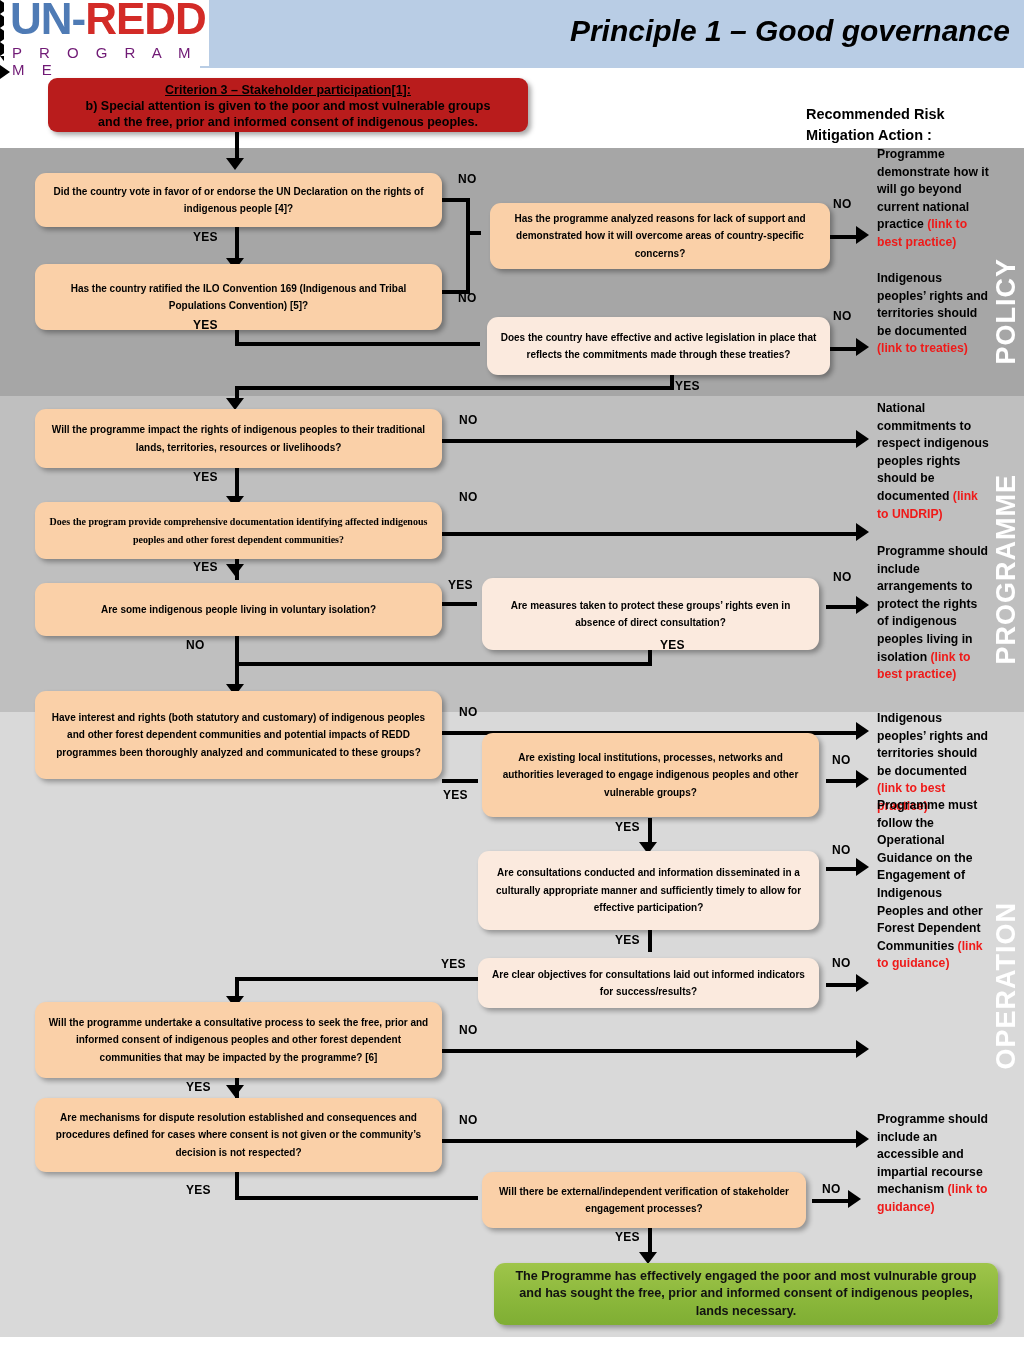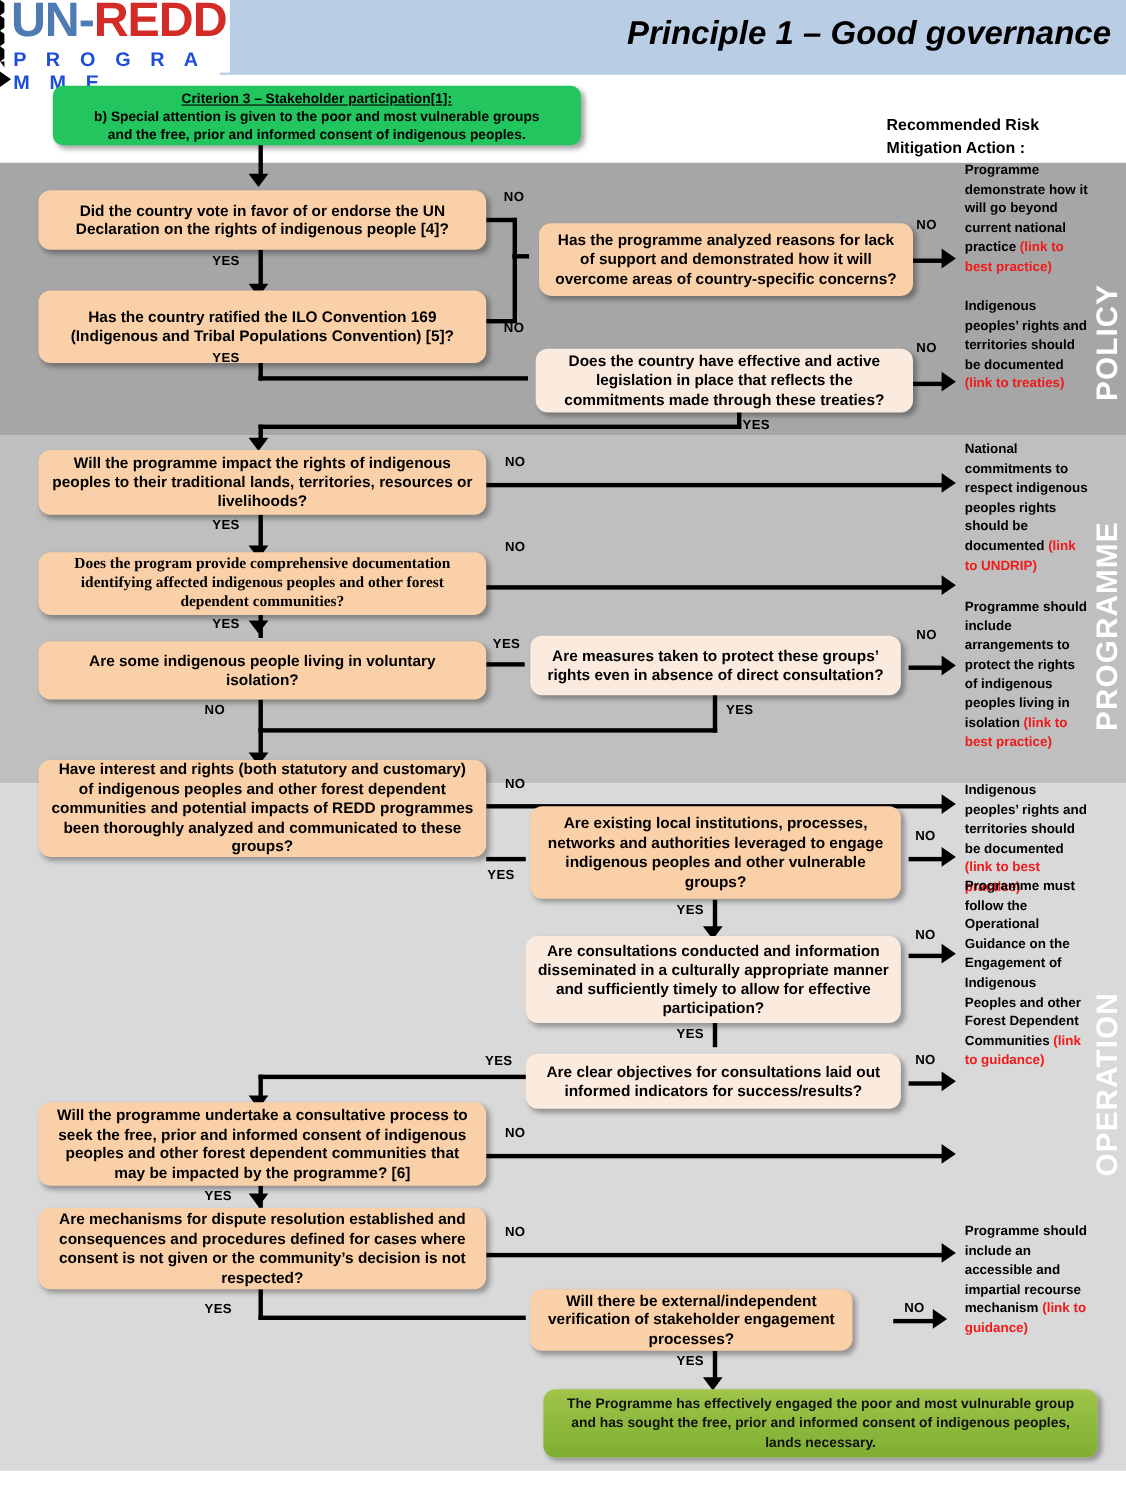--- a/index.html
+++ b/index.html
@@ -12,21 +12,21 @@
   }
 
   
   #header { position:absolute; left:0; top:0; width:1024px; height:68px; }
   #header-band { position:absolute; left:200px; top:0; width:824px; height:68px; background:#b9cde5; }
   #logo { position:absolute; left:4px; top:0px; width:205px; height:66px; background:#ffffff; }
   #logo-line1 { position:absolute; left:6px; top:-6px; font-size:44px; font-weight:700; letter-spacing:-1px; line-height:50px; }
   #logo-line1 .un { color:#4f7bb5; }
   #logo-line1 .dash { color:#4f7bb5; }
   #logo-line1 .redd { color:#d32b27; }
-  #logo-line2 { position:absolute; left:8px; top:44px; font-size:18px; letter-spacing:6.5px; color:#1d4ed8; font-weight:700; }
+  #logo-line2 { position:absolute; left:8px; top:44px; font-size:15px; letter-spacing:6.5px; color:#701a75; font-weight:400; }
   #header-title {
     position:absolute; left:560px; top:14px; width:460px;
     font-size:30px; font-weight:700; font-style:italic; color:#000;
     text-align:center; letter-spacing:0px;
   }
 
   
   .band { position:absolute; left:0; width:1024px; }
   #band-policy    { top:148px; height:248px; background:#a6a6a6; }
   #band-programme { top:396px; height:316px; background:#bfbfbf; }
@@ -35,42 +35,42 @@
   .band-label {
     position:absolute; right:2px;
     color:#ffffff; font-weight:700; font-size:27px; letter-spacing:1px;
     writing-mode:vertical-rl; transform:rotate(180deg);
     white-space:nowrap;
   }
 
   
   #criterion {
     position:absolute; left:48px; top:78px; width:480px; height:54px;
-    background:#22c55e; border-radius:9px;
+    background:#b91c1c; border-radius:9px;
     box-shadow:3px 3px 5px rgba(0,0,0,0.35);
     color:#000; text-align:center;
     padding:4px 10px 0 10px;
   }
   #criterion .c-title { font-size:12.5px; font-weight:700; text-decoration:underline; line-height:16px; }
   #criterion .c-body  { font-size:12.5px; font-weight:700; line-height:16px; }
 
   
   #rmh {
     position:absolute; left:806px; top:104px; width:185px;
     font-size:14.5px; font-weight:700; line-height:21px; color:#000;
   }
 
   
   .qbox {
     position:absolute;
     border-radius:11px;
     box-shadow:3px 3px 5px rgba(0,0,0,0.32);
     display:flex; align-items:center; justify-content:center;
     text-align:center;
-    font-size:14px; font-weight:700; line-height:17.5px; color:#000;
+    font-size:10px; font-weight:700; line-height:17.5px; color:#000;
     padding:3px 11px;
   }
   .orange { background:#fad0a8; }
   .cream  { background:#fbeade; }
   .green  {
     background:linear-gradient(180deg,#9fc54a 0%,#8cb83c 55%,#7fae33 100%);
     color:#111; font-size:12.6px;
   }
 
   
@@ -230,30 +230,30 @@
 <div class="ar-d" style="left:639px; top:1252px;"></div>
 
 <div class="qbox orange" style="left:35px;  top:173px; width:407px; height:54px;">Did the country vote in favor of or endorse the UN Declaration on the rights of indigenous people [4]?</div>
 <div class="qbox orange" style="left:490px; top:203px; width:340px; height:66px;">Has the programme analyzed reasons for lack of support and demonstrated how it will overcome areas of country-specific concerns?</div>
 <div class="qbox orange" style="left:35px;  top:264px; width:407px; height:66px;">Has the country ratified the ILO Convention 169 (Indigenous and Tribal Populations Convention) [5]?</div>
 <div class="qbox cream" style="left:487px; top:317px; width:343px; height:58px;">Does the country have effective and active legislation in place that reflects the commitments made through these treaties?</div>
 
 <div class="qbox orange" style="left:35px;  top:409px; width:407px; height:59px;">Will the programme impact the rights of indigenous peoples to their traditional lands, territories, resources or livelihoods?</div>
 <div class="qbox orange" style="left:35px;  top:502px; width:407px; height:57px;font-family:Liberation Serif, serif;">Does the program provide comprehensive documentation identifying affected indigenous peoples and other forest dependent communities?</div>
 <div class="qbox orange" style="left:35px;  top:583px; width:407px; height:53px;">Are some indigenous people living in voluntary isolation?</div>
-<div class="qbox cream" style="left:482px; top:578px; width:337px; height:54px;">Are measures taken to protect these groups’ rights even in absence of direct consultation?</div>
+<div class="qbox cream" style="left:482px; top:578px; width:337px; height:72px;">Are measures taken to protect these groups’ rights even in absence of direct consultation?</div>
 
 <div class="qbox orange" style="left:35px;  top:691px; width:407px; height:88px;">Have interest and rights (both statutory and customary) of indigenous peoples and other forest dependent communities and potential impacts of REDD programmes been thoroughly analyzed and communicated to these groups?</div>
 <div class="qbox orange" style="left:482px; top:733px; width:337px; height:84px;">Are existing local institutions, processes, networks and authorities leveraged to engage indigenous peoples and other vulnerable groups?</div>
 <div class="qbox cream" style="left:478px; top:851px; width:341px; height:79px;">Are consultations conducted and information disseminated in a culturally appropriate manner and sufficiently timely to allow for effective participation?</div>
 <div class="qbox cream" style="left:478px; top:958px; width:341px; height:50px;">Are clear objectives for consultations laid out informed indicators for success/results?</div>
 
 <div class="qbox orange" style="left:35px;  top:1002px; width:407px; height:76px;">Will the programme undertake a consultative process to seek the free, prior and informed consent of indigenous peoples and other forest dependent communities that may be impacted by the programme? [6]</div>
 <div class="qbox orange" style="left:35px;  top:1098px; width:407px; height:74px;">Are mechanisms for dispute resolution established and consequences and procedures defined for cases where consent is not given or the community’s decision is not respected?</div>
-<div class="qbox orange" style="left:482px; top:1172px; width:293px; height:56px;">Will there be external/independent verification of stakeholder engagement processes?</div>
+<div class="qbox orange" style="left:482px; top:1172px; width:324px; height:56px;">Will there be external/independent verification of stakeholder engagement processes?</div>
 
 <div class="qbox green" style="left:494px; top:1263px; width:504px; height:62px;">The Programme has effectively engaged the poor and most vulnurable group and has sought the free, prior and informed consent of indigenous peoples, lands necessary.</div>
 
 <div class="flag" style="left:193px; top:230px;">YES</div>
 <div class="flag" style="left:458px; top:172px;">NO</div>
 <div class="flag" style="left:193px; top:318px;">YES</div>
 <div class="flag" style="left:458px; top:291px;">NO</div>
 <div class="flag" style="left:833px; top:197px;">NO</div>
 <div class="flag" style="left:833px; top:309px;">NO</div>
 <div class="flag" style="left:675px; top:379px;">YES</div>

